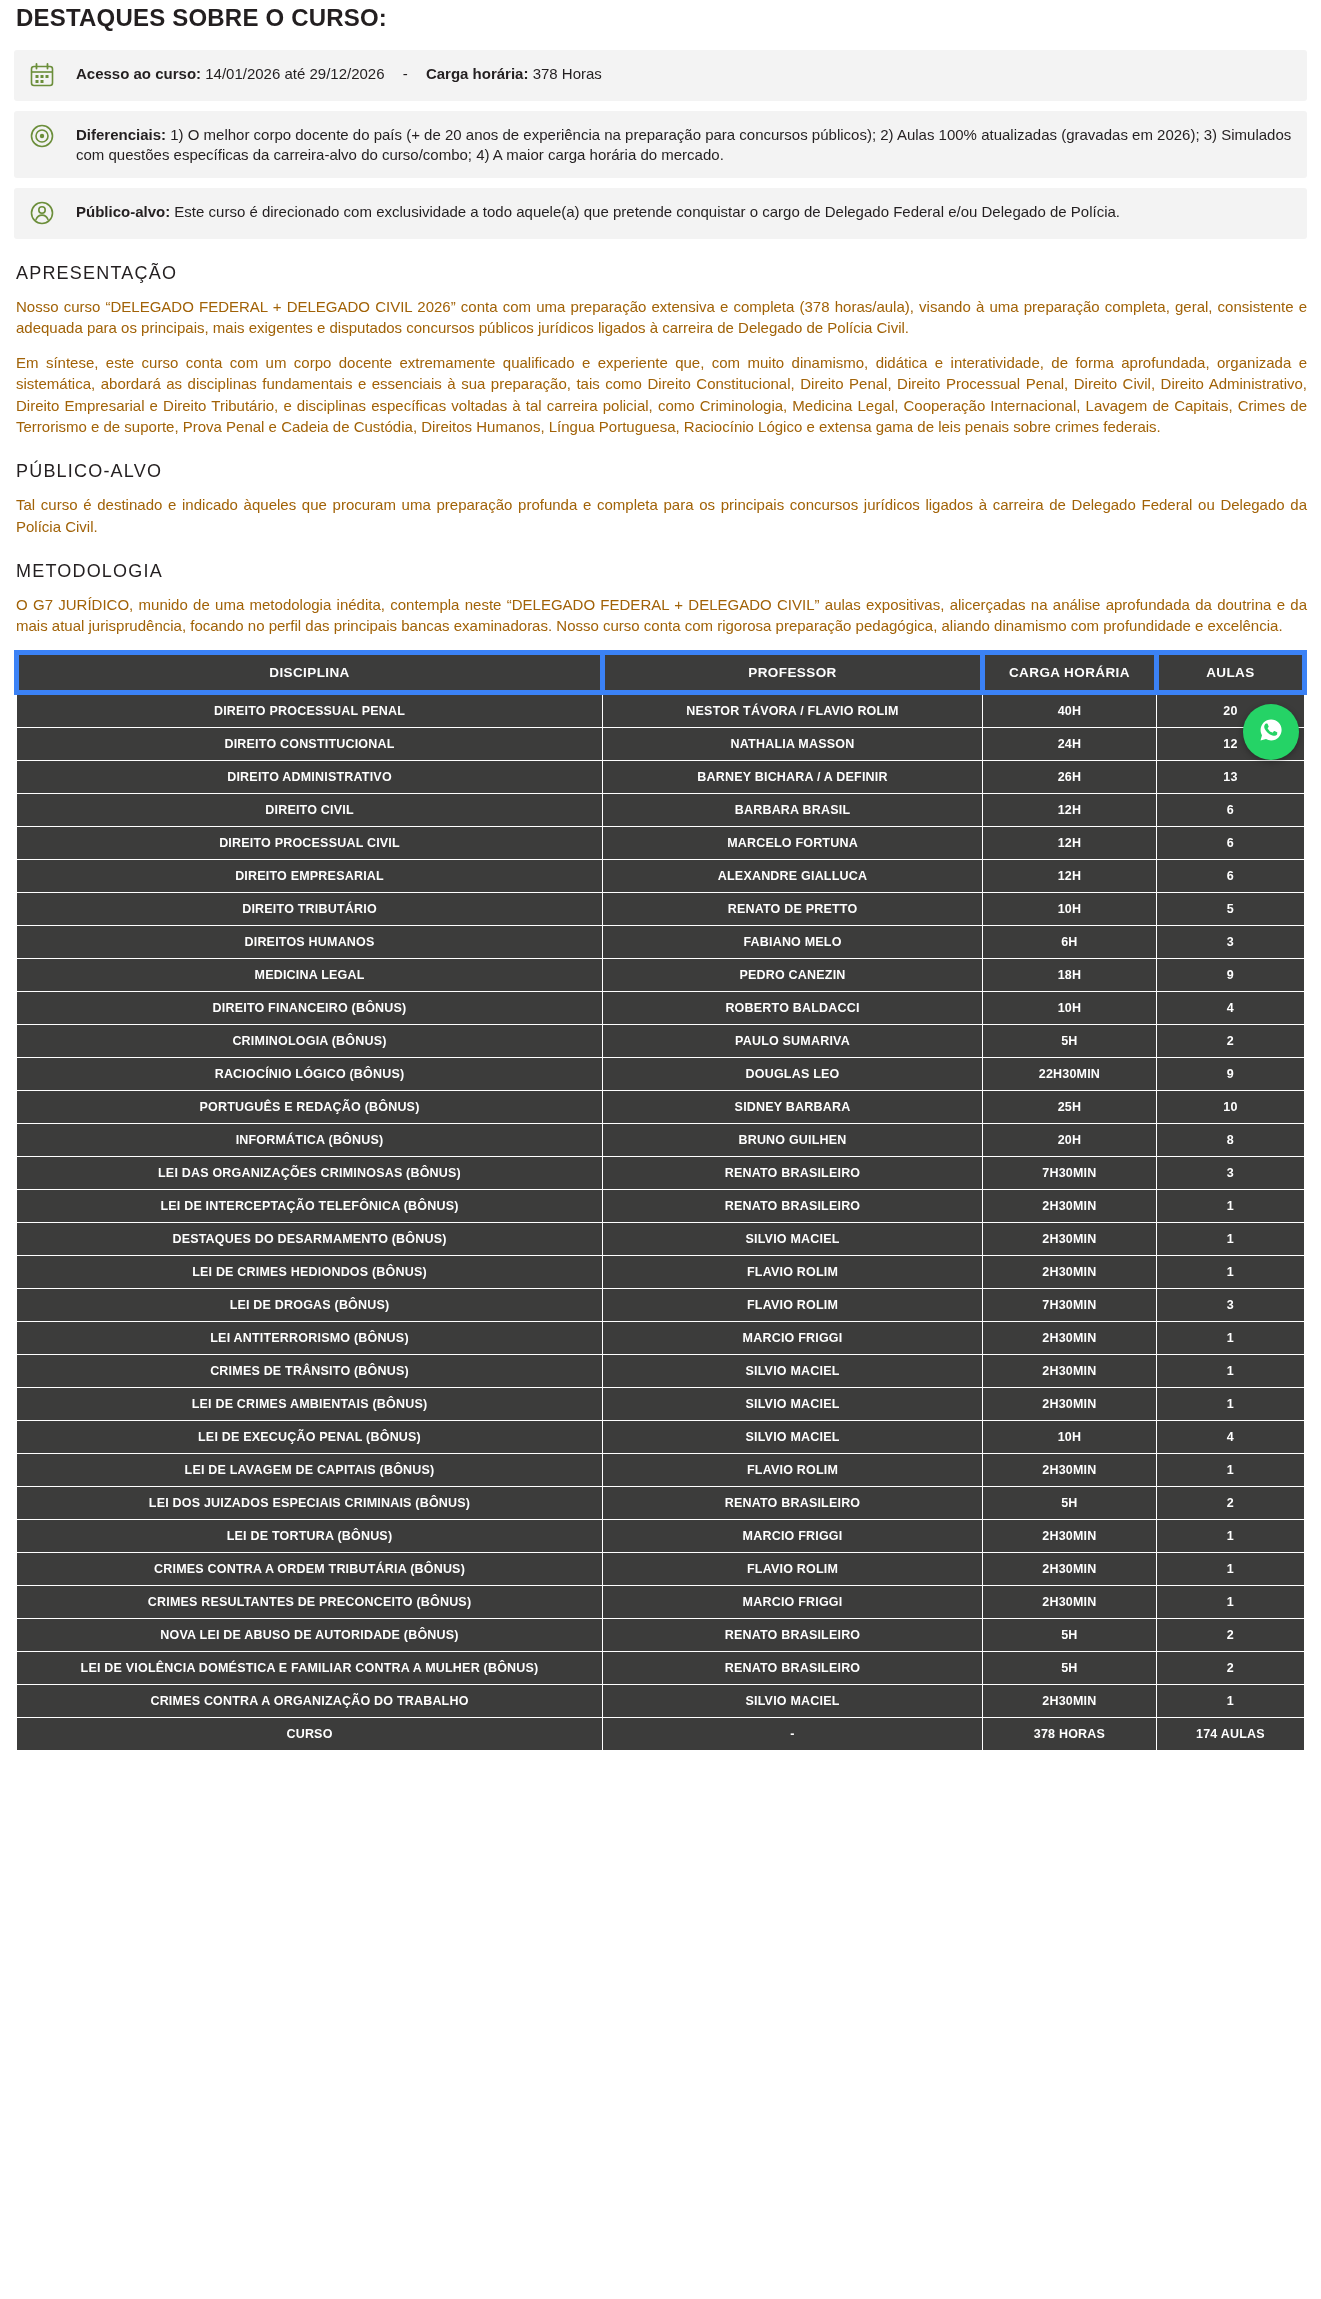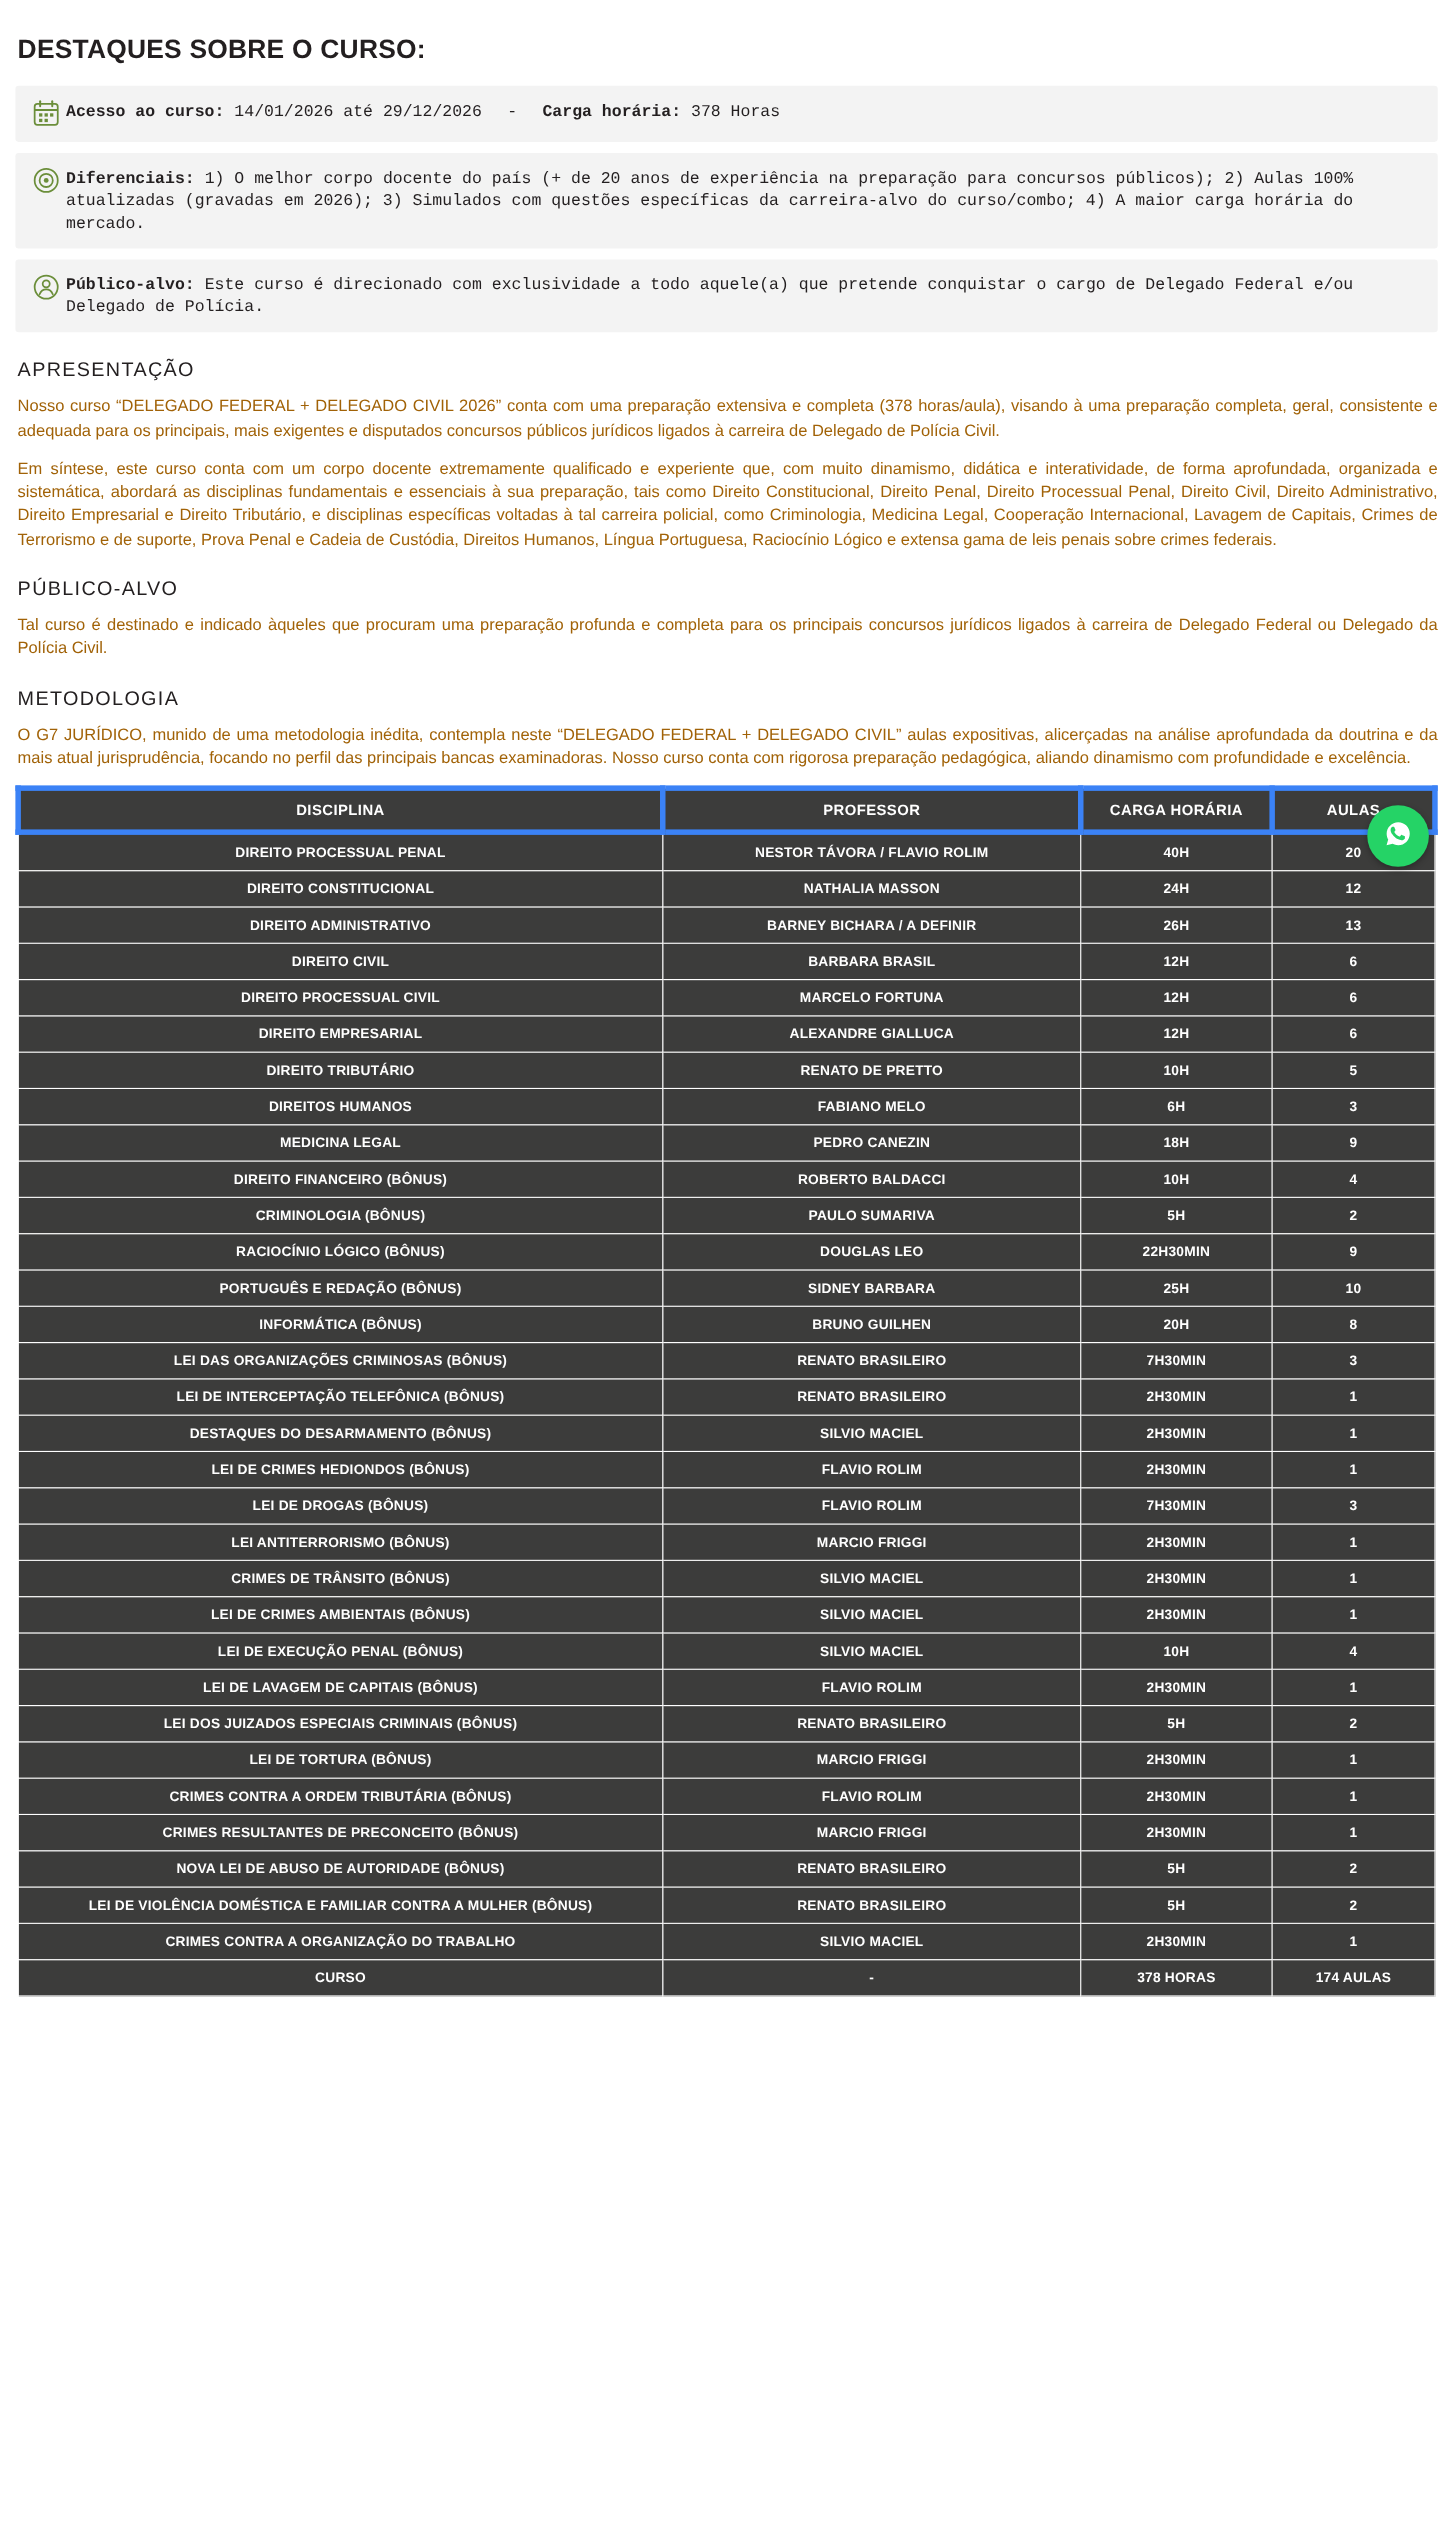--- a/index.html
+++ b/index.html
@@ -12,34 +12,33 @@
   .page {
     width: 1321px;
     min-height: 2299px;
     position: relative;
     padding: 0 14px 10px 14px;
   }
   h1.section-title {
     font-size: 24px;
     font-weight: bold;
     letter-spacing: 0.2px;
-    margin: 32px 0 18px 2px;
+    margin: 4px 0 18px 2px;
     color: #231f20;
   }
   .highlight-box {
     background: #f3f3f3;
     border-radius: 3px;
     margin: 0 0 10px 0;
     padding: 12px 14px 12px 14px;
     display: flex;
     align-items: flex-start;
-    gap: 4px;
+    gap: 20px;
     font-size: 15px;
     line-height: 1.35;
-    font-family: Liberation Mono, monospace;
   }
   .hl-icon {
     flex: 0 0 28px;
     width: 28px; height: 28px;
     display: flex; align-items: center; justify-content: center;
     margin-top: -1px;
   }
   .hl-icon svg { display: block; }
   .hl-text { flex: 1 1 auto; padding-top: 2px; }
   .hl-text b { font-weight: bold; }

